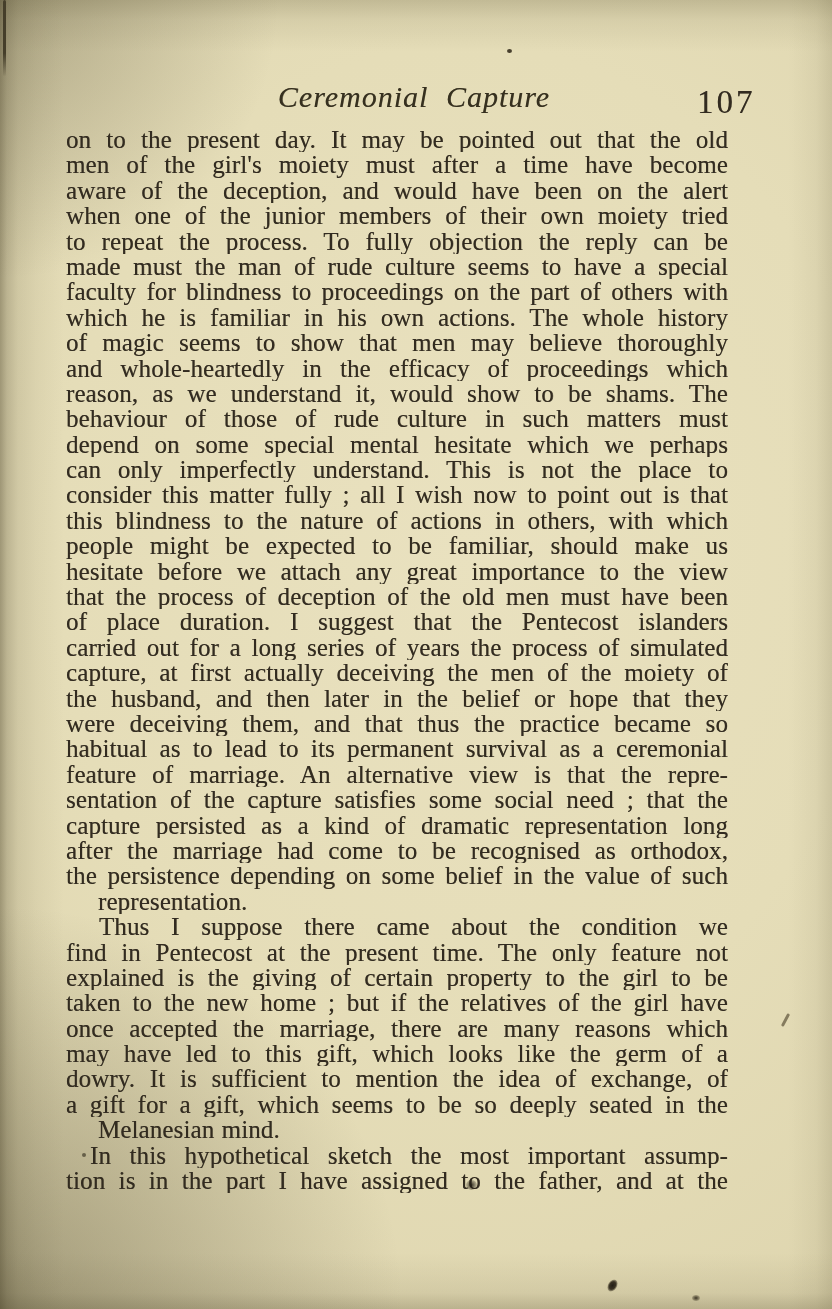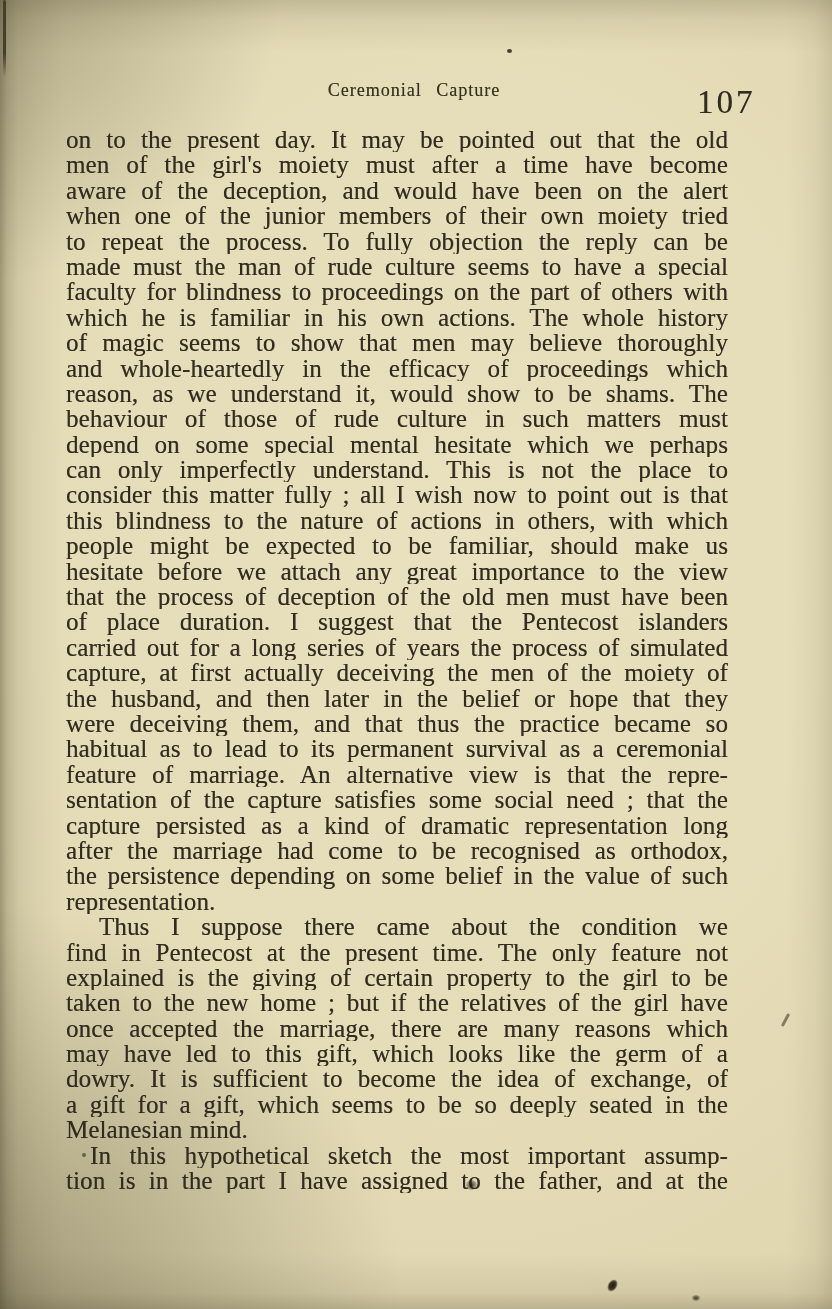--- a/index.html
+++ b/index.html
@@ -17,21 +17,22 @@
       linear-gradient(180deg, rgba(96,88,54,0.26) 0px, rgba(96,88,54,0.10) 20px, rgba(0,0,0,0) 52px),
       linear-gradient(0deg, rgba(86,78,48,0.28) 0px, rgba(86,78,48,0.10) 16px, rgba(0,0,0,0) 56px),
       linear-gradient(270deg, rgba(96,88,56,0.18) 0px, rgba(96,88,56,0.07) 16px, rgba(0,0,0,0) 44px),
       radial-gradient(ellipse 90% 70% at 56% 42%, #e9e1bf 0%, #e5ddb8 55%, #ded5ae 100%);
   }
   .running-title {
     position: absolute;
     left: 66px; top: 80px; width: 662px;
     text-align: center;
     text-indent: 34px;
-    font-size: 18px;
+    font-style: italic;
+    font-size: 30px;
     letter-spacing: 1px;
     word-spacing: 9px;
     color: #36301f;
     text-shadow: 0.3px 0.3px 0.6px rgba(50,43,30,0.5);
   }
   .page-number {
     position: absolute;
     left: 697px; top: 84px;
     font-size: 33px;
     letter-spacing: 3px;
@@ -47,21 +48,21 @@
     font-size: 25px;
     height: 25.4px;
     line-height: 25.4px;
     text-align: justify;
     text-align-last: justify;
     word-spacing: 1px;
     letter-spacing: 0.1px;
     text-shadow: 0.3px 0.3px 0.5px rgba(50,43,30,0.55);
     overflow: hidden;
   }
-  .line.end { text-align-last: left; }
+  .line.end { text-align-last: left; margin-left: 32px; }
   .line.ind-33 { text-indent: 33px; }
   .line.ind-24 { text-indent: 24px; }
   
   .corner-line {
     position: absolute; left: 3px; top: 0; width: 3px; height: 76px;
     background: linear-gradient(180deg, #453e2a 0%, #453e2a 70%, rgba(69,62,42,0.05) 100%);
     border-radius: 2px;
   }
   .speck { position: absolute; border-radius: 50%; }
   .speck-a { left: 507px; top: 49px; width: 5px; height: 4px; background: #473f2d; }
@@ -126,21 +127,21 @@
       <div class="line">the persistence depending on some belief in the value of such</div>
       <div class="line end">representation.</div>
     </div>
     <div class="para">
       <div class="line ind-33">Thus I suppose there came about the condition we</div>
       <div class="line">find in Pentecost at the present time. The only feature not</div>
       <div class="line">explained is the giving of certain property to the girl to be</div>
       <div class="line">taken to the new home ; but if the relatives of the girl have</div>
       <div class="line">once accepted the marriage, there are many reasons which</div>
       <div class="line">may have led to this gift, which looks like the germ of a</div>
-      <div class="line">dowry. It is sufficient to become the idea of exchange, of</div>
+      <div class="line">dowry. It is sufficient to mention the idea of exchange, of</div>
       <div class="line">a gift for a gift, which seems to be so deeply seated in the</div>
       <div class="line end">Melanesian mind.</div>
     </div>
     <div class="para">
       <div class="line ind-24">In this hypothetical sketch the most important assump-</div>
       <div class="line">tion is in the part I have assigned to the father, and at the</div>
     </div>
   </div>
 
   <div class="corner-line"></div>

